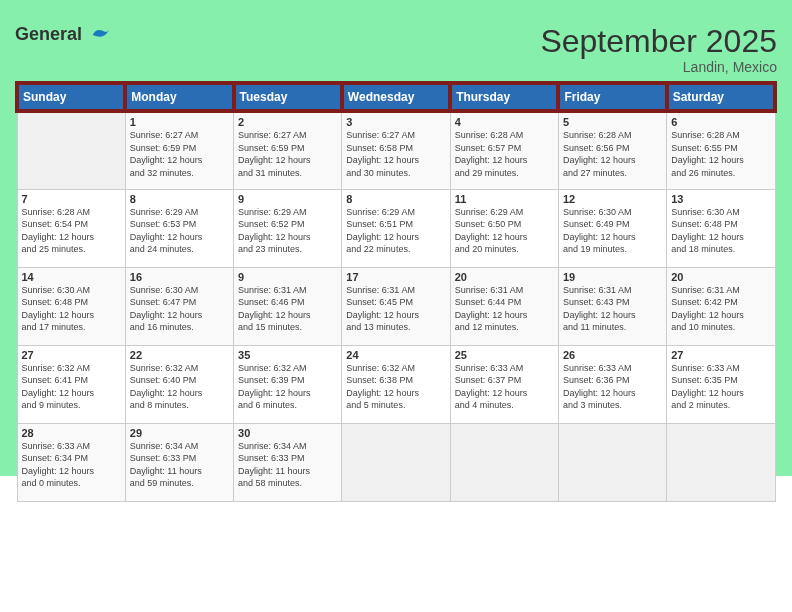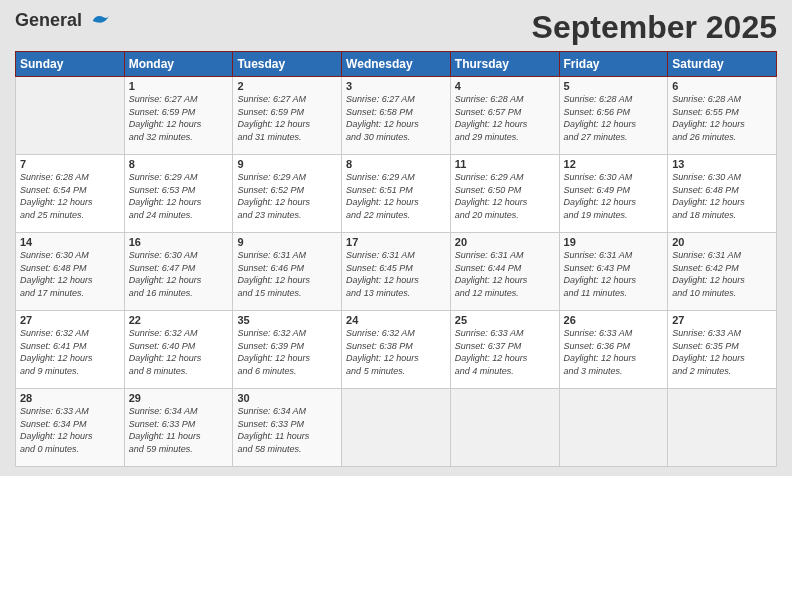--- a/index.html
+++ b/index.html
@@ -6,22 +6,22 @@
     body {
       font-family: Arial, sans-serif;
       background: #fff;
       width: 792px;
       height: 612px;
       overflow: hidden;
     }
     .page {
       width: 792px;
       height: 476px;
-      padding: 10px 15px;
-      background: #e5e5e5;
+      padding: 24px 15px;
+      background: #86efac;
     }
     .header {
       display: flex;
       justify-content: space-between;
       align-items: flex-start;
       margin-bottom: 6px;
     }
     .logo {
       display: flex;
       align-items: center;
@@ -29,41 +29,41 @@
     .logo-icon {
       width: 22px;
       height: 22px;
       margin-left: 2px;
     }
     .title-area {
       text-align: right;
     }
     .month-title {
       font-size: 32px;
-      font-weight: bold;
+      font-weight: normal;
       color: #333;
       line-height: 1.1;
     }
     .location {
       font-size: 14px;
       color: #555;
     }
     table {
       width: 100%;
       border-collapse: collapse;
       table-layout: fixed;
     }
     thead tr th {
       background-color: #2a6db5;
       color: #fff;
       font-size: 12px;
       font-weight: bold;
       padding: 5px 4px;
       text-align: left;
-      border: 1px solid #7f1d1d;
+      border: 4px solid #7f1d1d;
     }
     tbody tr td {
       vertical-align: top;
       border: 1px solid #ccc;
       padding: 3px 4px;
       font-size: 9.5px;
       color: #333;
       height: 78px;
       background: #fff;
     }
@@ -74,21 +74,20 @@
       font-size: 11px;
       font-weight: bold;
       color: #333;
       display: block;
       margin-bottom: 1px;
     }
     .day-info {
       font-size: 9px;
       color: #444;
       line-height: 1.4;
-      font-style: italic;
     }
     .empty-cell {
       background: #f0f0f0 !important;
     }
   </style>
 </head>
 <body>
 
 <div class="page">
   <div class="header">
@@ -99,20 +98,21 @@
             <span>General</span>
             <svg class="logo-icon" viewBox="0 0 24 24" style="display:inline-block;vertical-align:middle;margin-left:2px;">
               <path d="M4 12 Q8 4 16 8 Q20 10 22 6 Q18 14 12 14 Q8 14 4 12Z" fill="#1a7abf"></path>
             </svg>
           </div>
         </div>
       </div>
     </div>
     <div class="title-area">
       <div class="month-title">September 2025</div>
+      <div class="location">Landin, Mexico</div>
     </div>
   </div>
 
   <table>
     <thead>
       <tr>
       <th>Sunday</th>
           <th>Monday</th>
           <th>Tuesday</th>
           <th>Wednesday</th>

